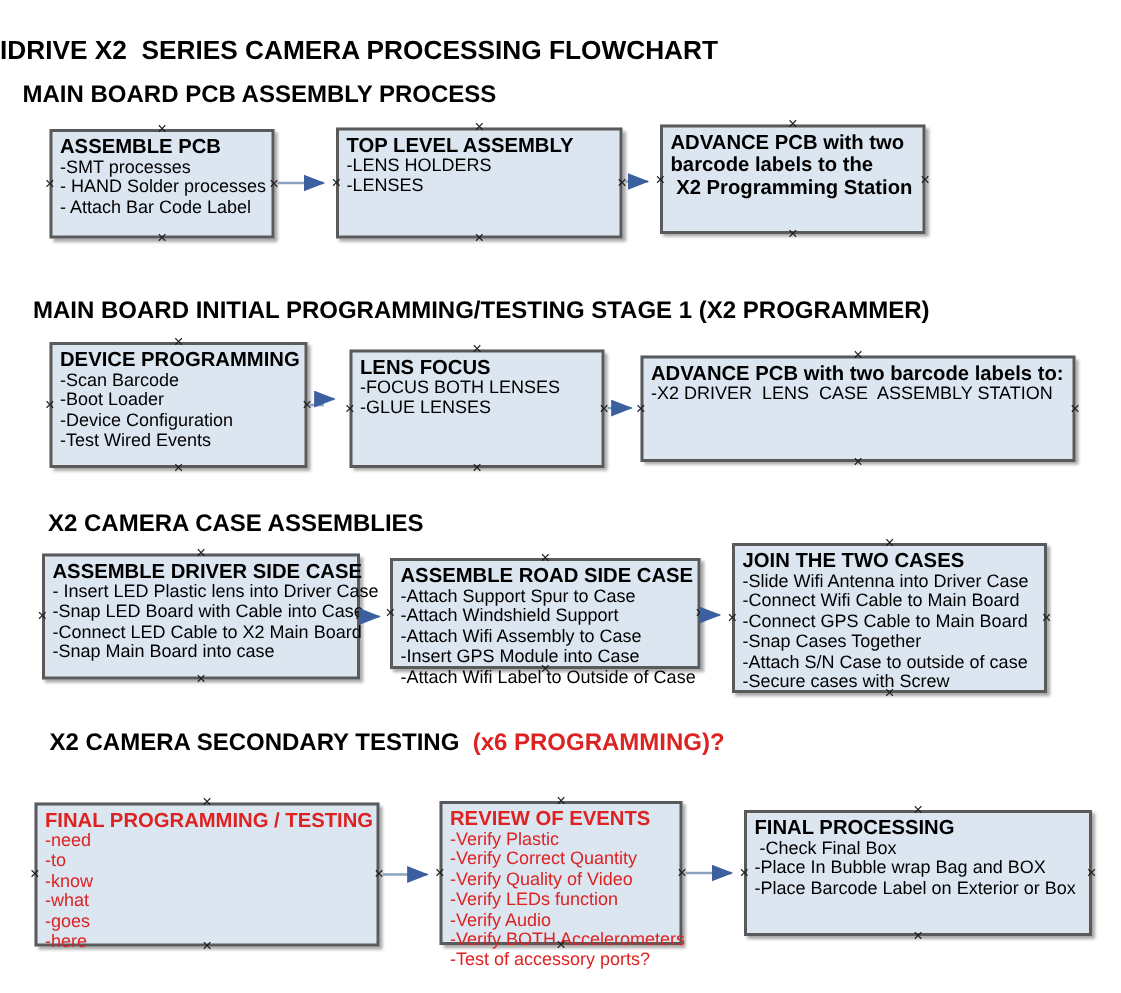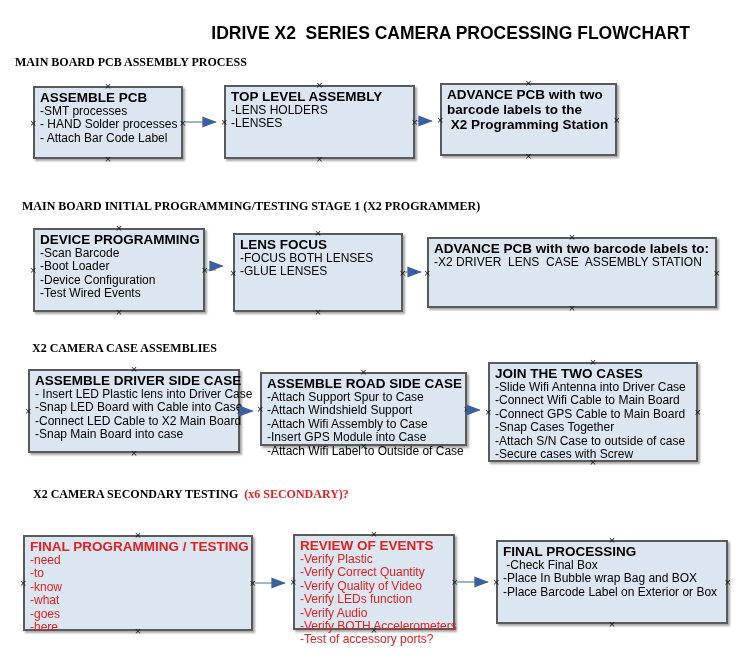--- a/index.html
+++ b/index.html
@@ -5,23 +5,23 @@
   html,body { margin:0; padding:0; background:#fff; }
   .canvas {
     position:relative; width:747px; height:662px;
     background:var(--page_bg,#fff);
     font-family:"Liberation Sans", sans-serif;
     color:var(--text_black,#000);
     overflow:hidden;
   }
   .title {
     position:absolute; top:23px; left:0; width:690px;
-    text-align:right; font-size:17.5px; font-weight:bold; white-space:pre;
-  }
-  .heading { position:absolute; font-size:12px; font-weight:bold; white-space:pre;font-family:Liberation Serif, serif; }
+    text-align:left; font-size:17.5px; font-weight:bold; white-space:pre;
+  }
+  .heading { position:absolute; font-size:16px; font-weight:bold; white-space:pre; }
   #h0 { left:15px; top:55px; }
   #h1 { left:22px; top:199px; }
   #h2 { left:32px; top:341px; }
   #h3 { left:33px; top:487px; }
   .heading .suffix { color:var(--text_red,#d22); }
 
   .box {
     position:absolute; box-sizing:border-box;
     background:var(--box_fill,#dce6f1);
     border:2px solid var(--box_border,#555);
@@ -167,21 +167,21 @@
     <div class="item">-Connect GPS Cable to Main Board</div>
     <div class="item">-Snap Cases Together</div>
     <div class="item">-Attach S/N Case to outside of case</div>
     <div class="item">-Secure cases with Screw</div>
   <span class="cp cp-top">×</span>
       <span class="cp cp-right">×</span>
       <span class="cp cp-bottom">×</span>
       <span class="cp cp-left">×</span>
     </div>
 
-  <div class="heading" id="h3"><span>X2 CAMERA SECONDARY TESTING</span><span class="suffix">  (x6 SECONDARY)?</span></div>
+  <div class="heading" id="h3"><span>X2 CAMERA SECONDARY TESTING</span><span class="suffix">  (x6 PROGRAMMING)?</span></div>
 
   <div class="box red-text" id="r4b1">
     <div class="box-title">FINAL PROGRAMMING / TESTING</div>
     <div class="item">-need</div>
     <div class="item">-to</div>
     <div class="item">-know</div>
     <div class="item">-what</div>
     <div class="item">-goes</div>
     <div class="item">-here</div>
   <span class="cp cp-top">×</span>

